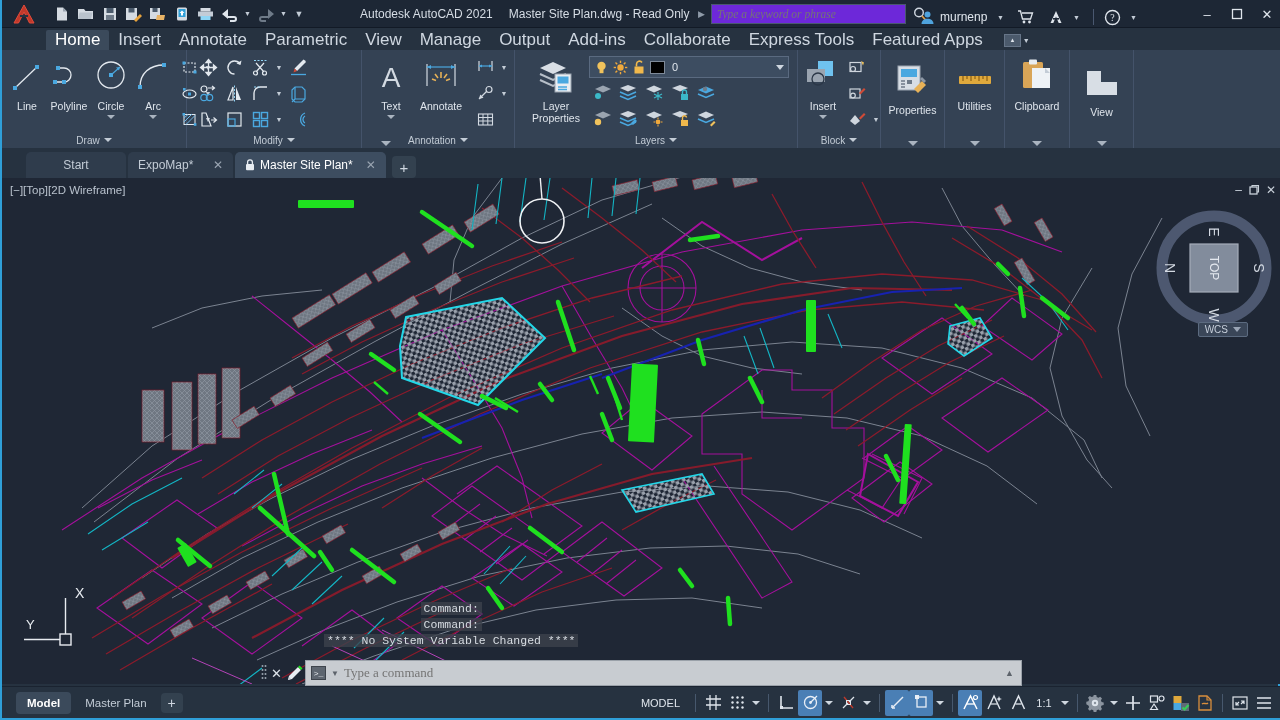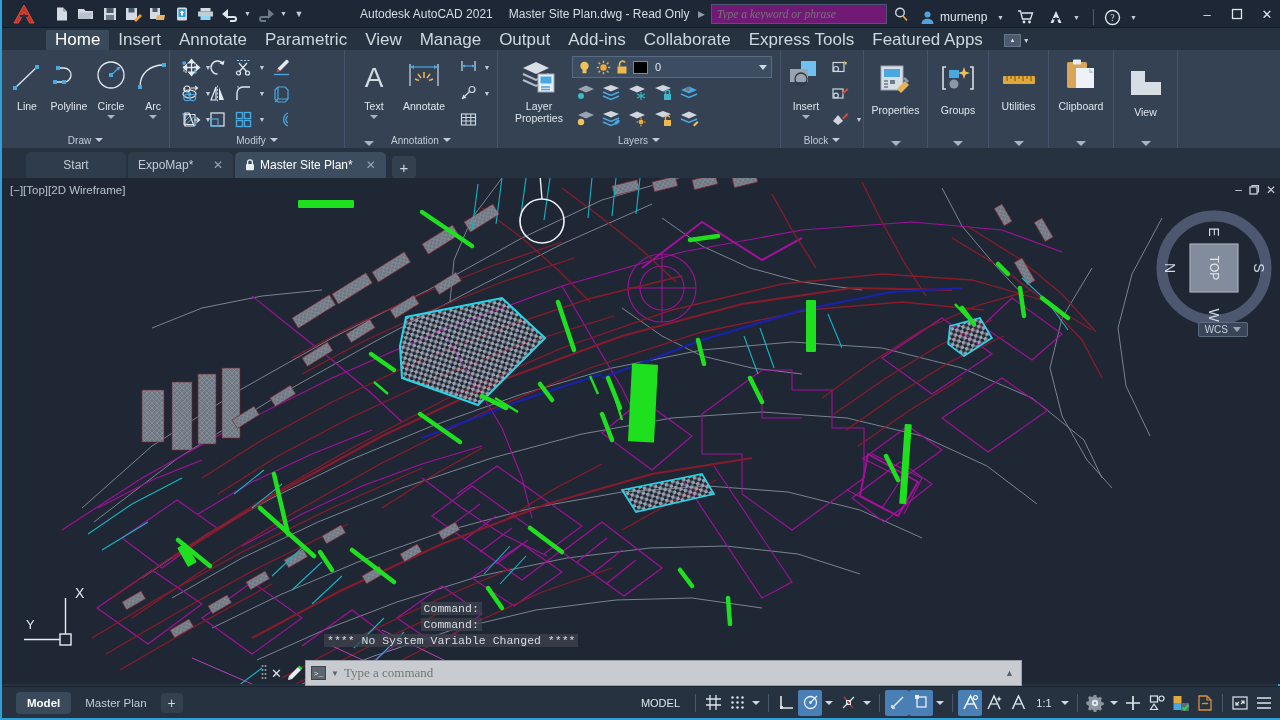--- a/index.html
+++ b/index.html
@@ -17,21 +17,21 @@
   #applogo{ width:44px; height:28px; display:flex; align-items:center; justify-content:center; }
   .qat{ display:flex; align-items:center; gap:1px; padding-left:4px; }
   .qbtn{ width:23px; height:24px; display:flex; align-items:center; justify-content:center;
     border-radius:2px; cursor:default; }
   .qarrow{ width:11px; height:24px; display:flex; align-items:center; justify-content:center;
     font-size:7px; color:#c3ccd6; }
   #apptitle{ flex:0 0 auto; margin-left:52px; color:#d6dde5; font-size:12px; white-space:nowrap; }
   #doctitle{ margin-left:16px; color:#d6dde5; font-size:12px; white-space:nowrap; }
   #searchwrap{ position:absolute; left:696px; top:4px; display:flex; align-items:center; }
   #searchchev{ color:#8e9aa8; font-size:9px; margin-right:6px; }
-  #searchbox{ width:176px; height:20px; background:#701a75; border:1px solid #4a5870;
+  #searchbox{ width:195px; height:20px; background:#6d28d9; border:1px solid #4a5870;
     color:#a3adbd; font-style:italic; font-size:11.5px; padding:4px 5px; outline:none;
     font-family:"Liberation Serif", serif; }
   #searchicon{ margin-left:6px; }
   #user{ position:absolute; left:918px; top:5px; display:flex; align-items:center; gap:5px; }
   #username{ color:#dfe5ec; font-size:12px; }
   .tbicon{ display:flex; align-items:center; justify-content:center; }
   #tbright{ position:absolute; right:0; top:0; height:28px; display:flex; align-items:center; }
   .wbtn{ width:30px; height:28px; display:flex; align-items:center; justify-content:center;
     color:#dfe5ec; font-size:13px; }
   .sep{ width:1px; height:16px; background:#4a5870; margin:0 5px; }
@@ -288,21 +288,21 @@
     <div class="rtab">Express Tools</div>
     <div class="rtab">Featured Apps</div>
     <div id="tabmoreicon">
       <div class="minibox">▲</div>
       <span style="color:#c3ccd6;font-size:7px">▼</span>
     </div>
   </div>
 
   <div id="ribbon">
 
-    <div class="panel" style="width:168px">
+    <div class="panel" style="width:185px">
       <div class="panelbody">
         <div class="bigbtn" style="width:40px">
           <div class="bigico">
             <svg width="34" height="34" viewBox="0 0 34 34">
                 <line x1="5" y1="28" x2="27" y2="7" stroke="#e3e9ef" stroke-width="1.3"></line>
                 <rect x="3" y="26" width="4" height="4" fill="#4aa8e0"></rect>
                 <rect x="25" y="5" width="4" height="4" fill="#4aa8e0"></rect>
               </svg>
           </div>
           <div class="biglbl">Line</div>
@@ -749,36 +749,20 @@
                 <path d="M22 26l8-8 4 4-8 8z" fill="#e8b257"></path>
                 <path d="M30 14l4 4-2 2-4-4z" fill="#8d98a6"></path>
               </svg>
           </div>
           <div class="biglbl">Properties</div>
         </div>
       </div>
       <div class="panelcaret"></div>
     </div>
 
-    <div class="panel" style="width:61px">
-      <div class="panelbody" style="justify-content:center;padding-top:8px">
-        <div class="bigbtn">
-          <div class="bigico">
-            <svg width="40" height="36" viewBox="0 0 40 36">
-                <path d="M8 4h-3v22h3M32 4h3v22h-3" fill="none" stroke="#d8dee5" stroke-width="1.6"></path>
-                <rect x="11" y="7" width="10" height="8" fill="#4aa8e0"></rect>
-                <circle cx="16" cy="21" r="4.5" fill="#8d98a6"></circle>
-                <path d="M26 4l1.5 4.5L32 10l-4.5 1.5L26 16l-1.5-4.5L20 10l4.5-1.5z" fill="#f0c25c"></path>
-              </svg>
-          </div>
-          <div class="biglbl">Groups</div>
-        </div>
-      </div>
-      <div class="panelcaret"></div>
-    </div>
 
     <div class="panel" style="width:60px">
       <div class="panelbody" style="justify-content:center;padding-top:12px">
         <div class="bigbtn">
           <div class="bigico" style="height:38px">
             <svg width="38" height="24" viewBox="0 0 38 24">
                 <rect x="3" y="7" width="32" height="8" rx="1" fill="#e0a93c"></rect>
                 <g stroke="#8a5f13" stroke-width="1.2">
                   <line x1="7" y1="7" x2="7" y2="12"></line>
                   <line x1="11" y1="7" x2="11" y2="10"></line>

